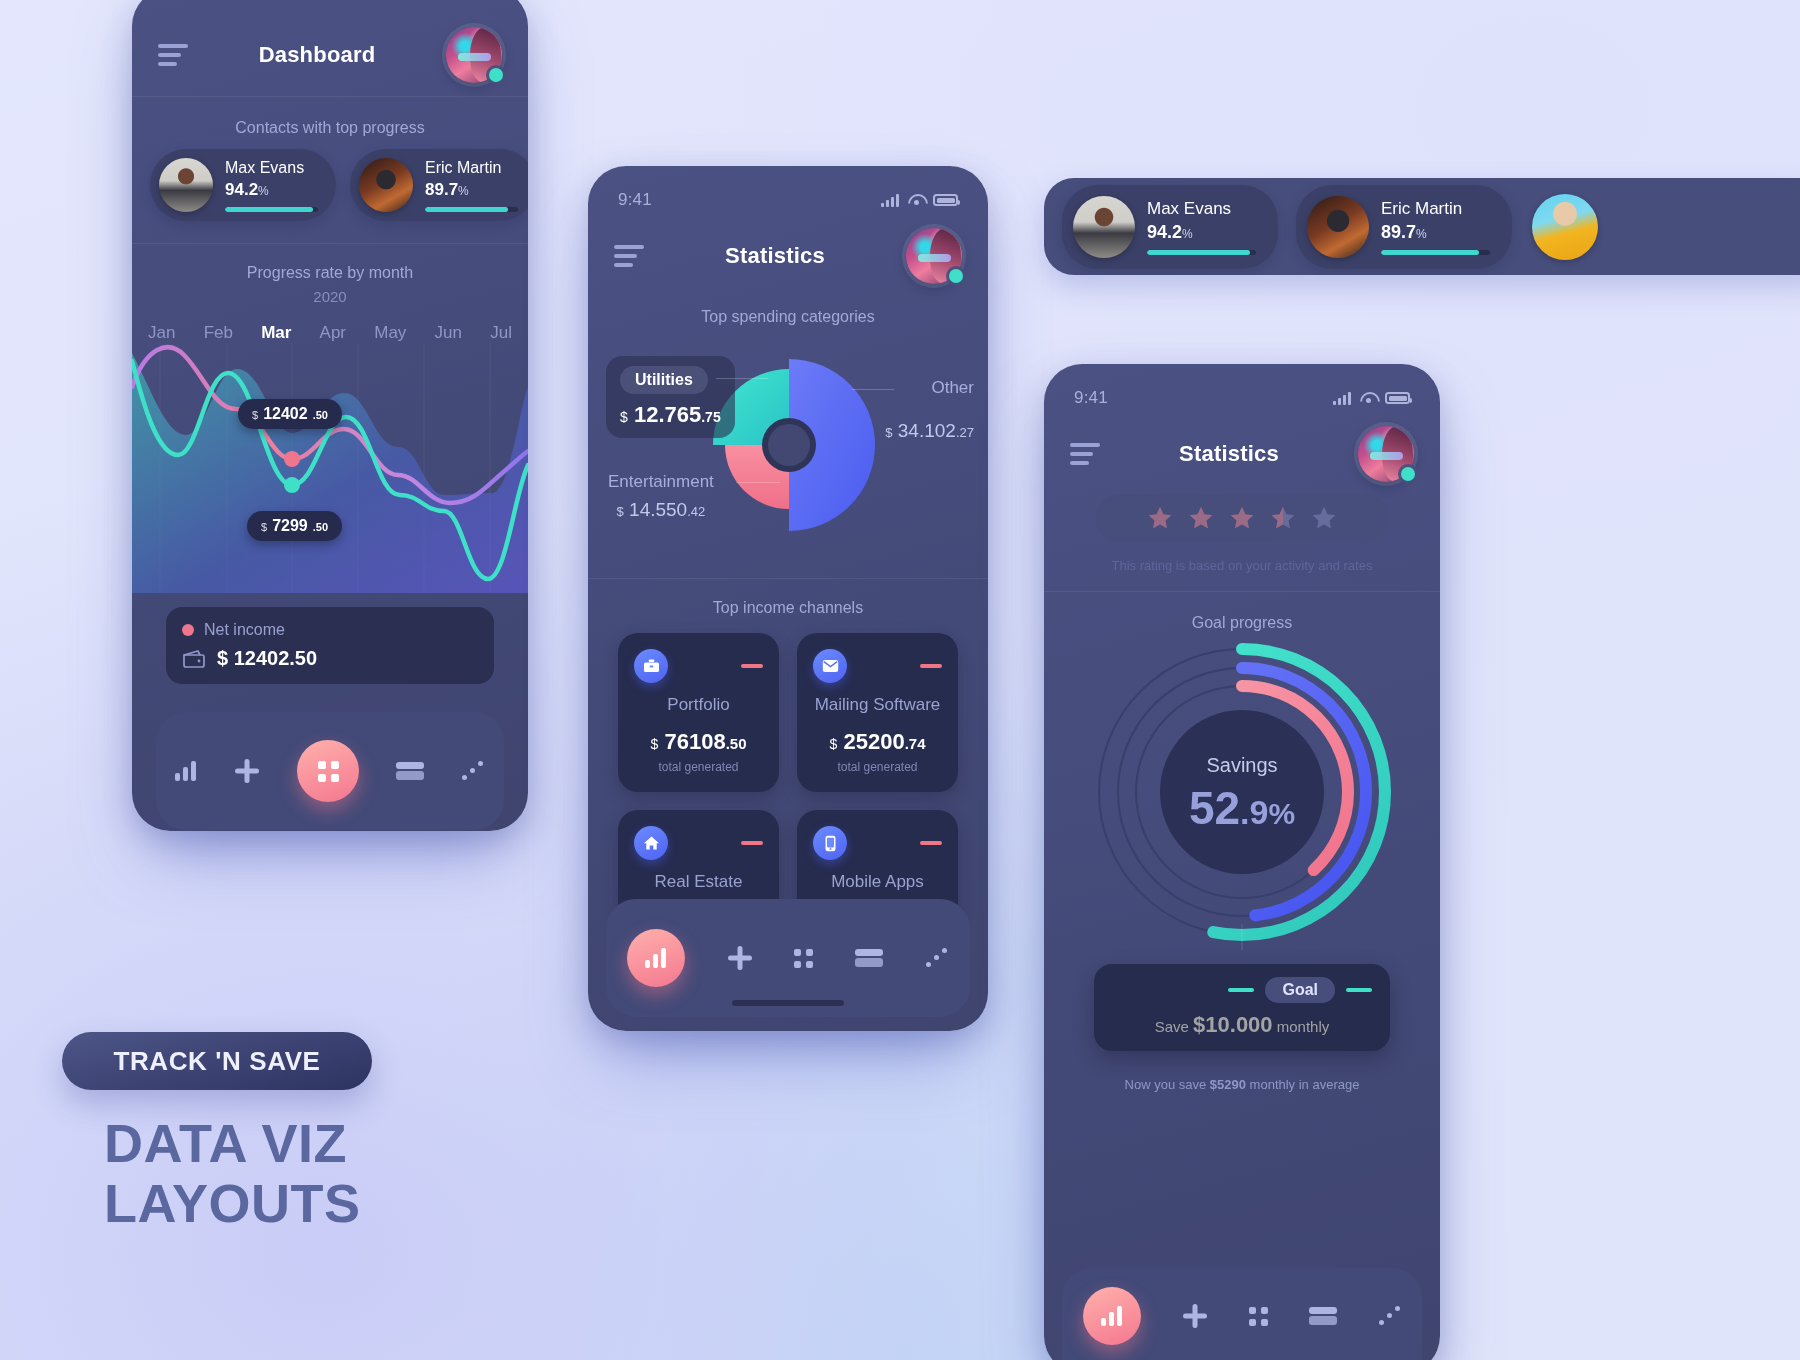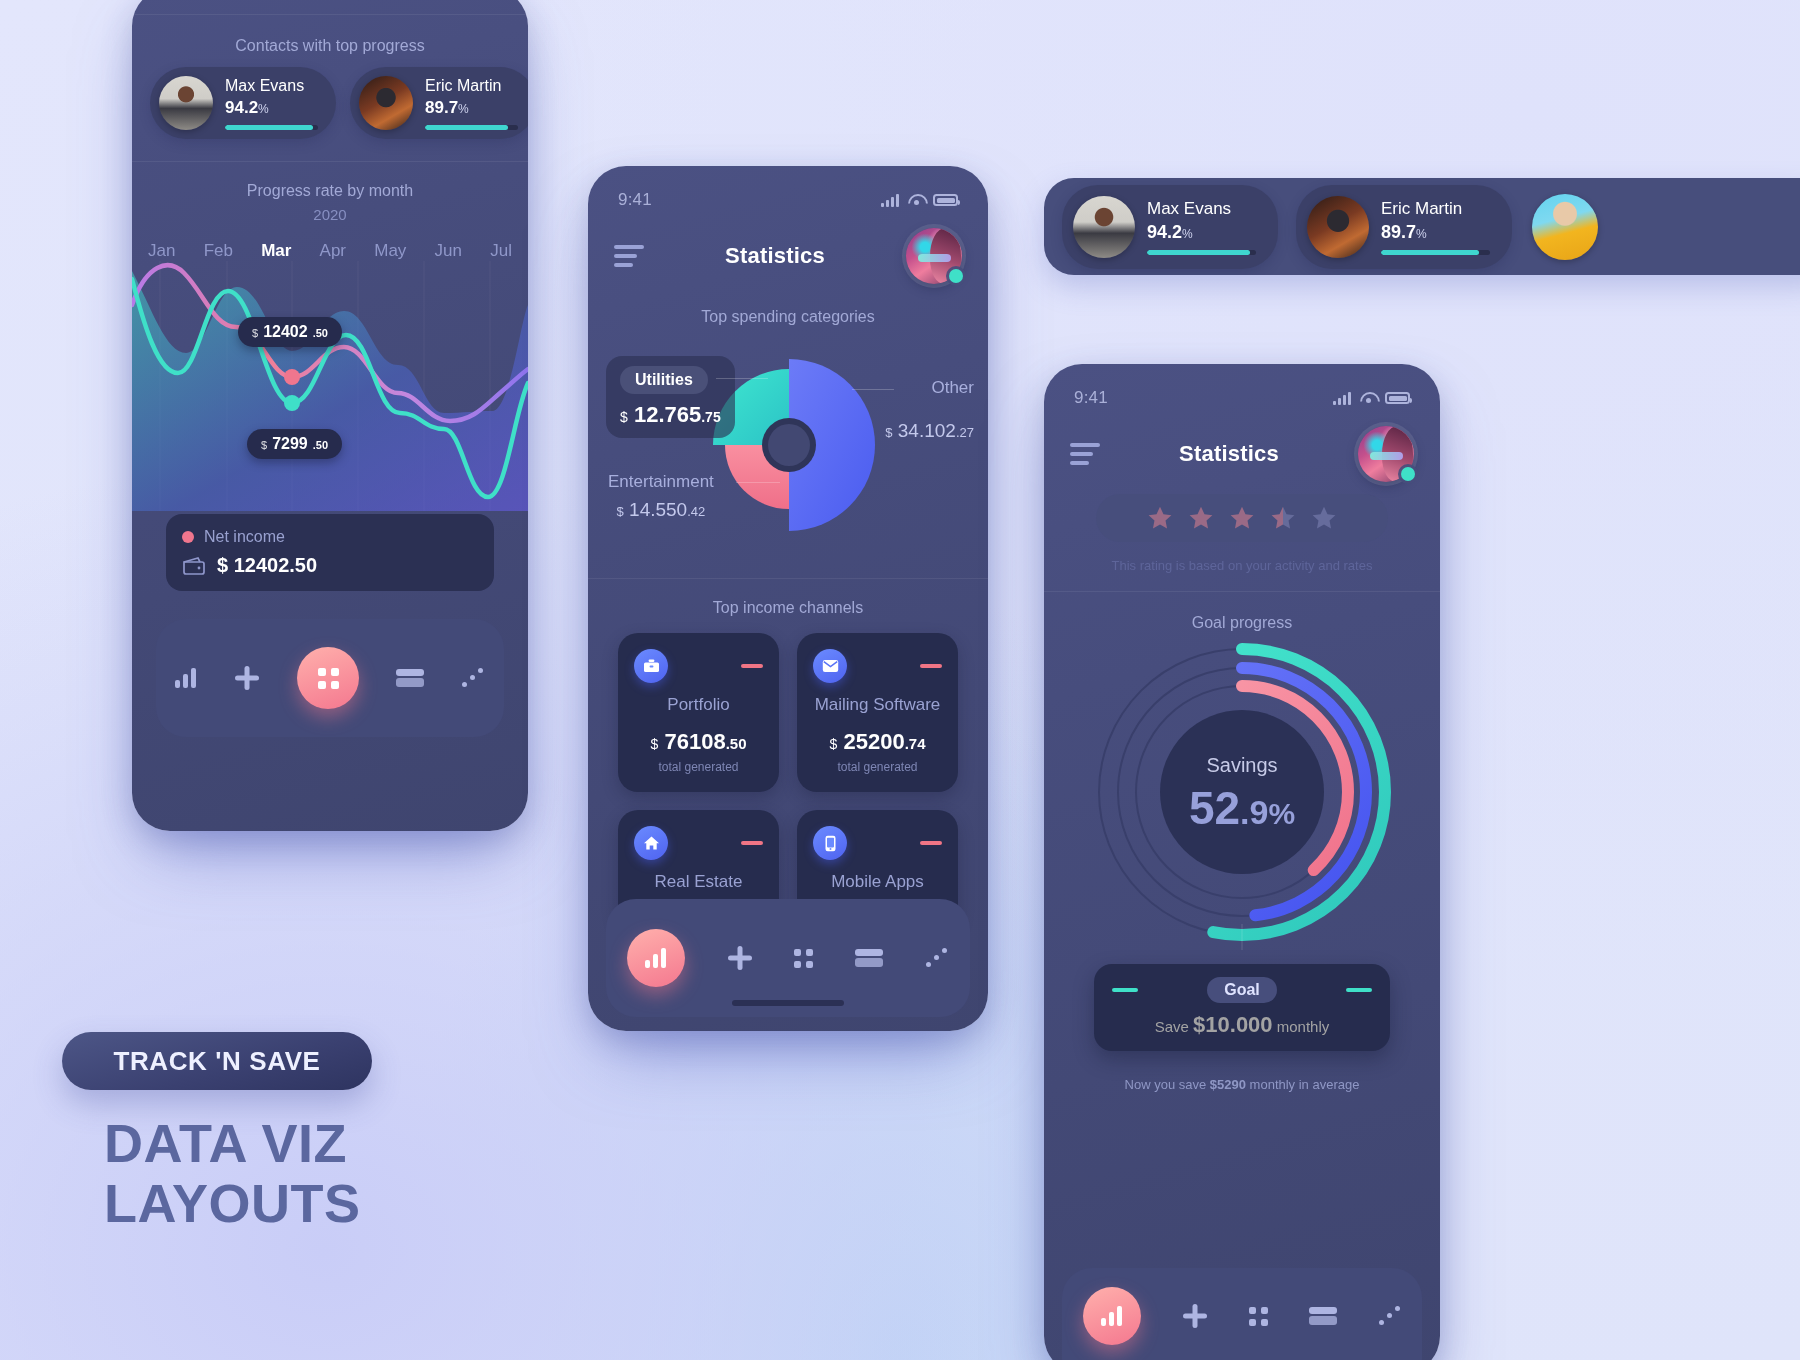--- a/index.html
+++ b/index.html
@@ -134,21 +134,21 @@
   .ch-amt .dec{font-size:15px;}
   .ch-sub{color:#7e86b4;font-size:12px;text-align:center;margin-top:5px;}
 
   
   #p3{left:1044px;top:364px;width:396px;height:1010px;}
   .stars{background:#474e7c;border-radius:30px;display:flex;align-items:center;
     justify-content:center;gap:15px;padding:11px 26px;}
   .star{width:26px;height:26px;display:block;}
   .goalchip{background:#262c4e;border-radius:18px;padding:13px 18px;text-align:center;
     box-shadow:0 8px 20px rgba(18,22,50,.35);}
-  .goal-row{display:flex;align-items:center;justify-content:space-between;gap:11px;margin-bottom:9px;}
+  .goal-row{display:flex;align-items:center;justify-content:flex-end;gap:11px;margin-bottom:9px;}
   .goal-line{width:26px;height:4px;border-radius:3px;background:#3fe0c8;}
   .goal-badge{background:#474e7c;color:#dfe3ff;font-weight:bold;font-size:16px;
     border-radius:14px;padding:4px 17px;}
   .goal-save{color:#a3a3a3;font-size:15px;}
   .goal-save b{font-size:22px;}
   .goal-note{color:#8f97c5;font-size:13px;text-align:center;margin-top:26px;}
 
   
   #strip{position:absolute;left:1044px;top:178px;width:790px;height:97px;
     background:#474e7c;border-radius:30px;display:flex;align-items:center;gap:18px;padding:0 18px;
@@ -167,20 +167,35 @@
   .promo-title{position:absolute;left:104px;top:1113px;width:520px;
     color:#5b679f;font-size:54px;font-weight:bold;line-height:1.12;letter-spacing:.5px;}
 </style>
 </head>
 <body>
 
 <div class="stage">
 
   <div class="phone shadow" id="p1">
     <div style="height:26px"></div>
+    <div class="hdr" style="height:82px">
+      <div class="burger">
+          <i></i>
+          <i></i>
+          <i></i>
+        </div>
+      <div class="hdr-title">Dashboard</div>
+      <div class="avatar">
+        <div class="face">
+            <div class="hair"></div>
+            <div class="glass"></div>
+          </div>
+        <div class="dot"></div>
+      </div>
+    </div>
     <div class="divider"></div>
 
     <div style="padding:22px 0 12px">
       <div class="section-title">Contacts with top progress</div>
     </div>
     <div class="contacts">
       <div class="contact">
         <div class="c-pic pic-max"></div>
         <div class="c-info">
           <div class="c-name">Max Evans</div>
@@ -260,21 +275,21 @@
       </div>
       <div style="position:absolute;left:115px;top:168px">
         <span class="pill">
           <span class="cur">$</span>
             <span>7299</span>
             <span class="dec">.50</span>
         </span>
       </div>
     </div>
 
-    <div style="display:flex;gap:8px;padding:3px 34px 0">
+    <div style="display:flex;gap:8px;padding:14px 34px 0">
       <div class="legend-card">
         <div class="lg-top">
           <span class="lg-dot" style="background:#f0768e"></span>
           <span class="lg-label">Net income</span>
         </div>
         <div class="lg-bot">
           <svg width="24" height="22" viewBox="0 0 24 22" fill="none" stroke="#8f96cb" stroke-width="1.7">
             <path d="M2 7h18a2 2 0 012 2v8a2 2 0 01-2 2H4a2 2 0 01-2-2V7z"></path>
               <path d="M2 7l14-4 2 4"></path>
               <circle cx="17" cy="13" r="1.4" fill="#8f96cb" stroke="none"></circle>

